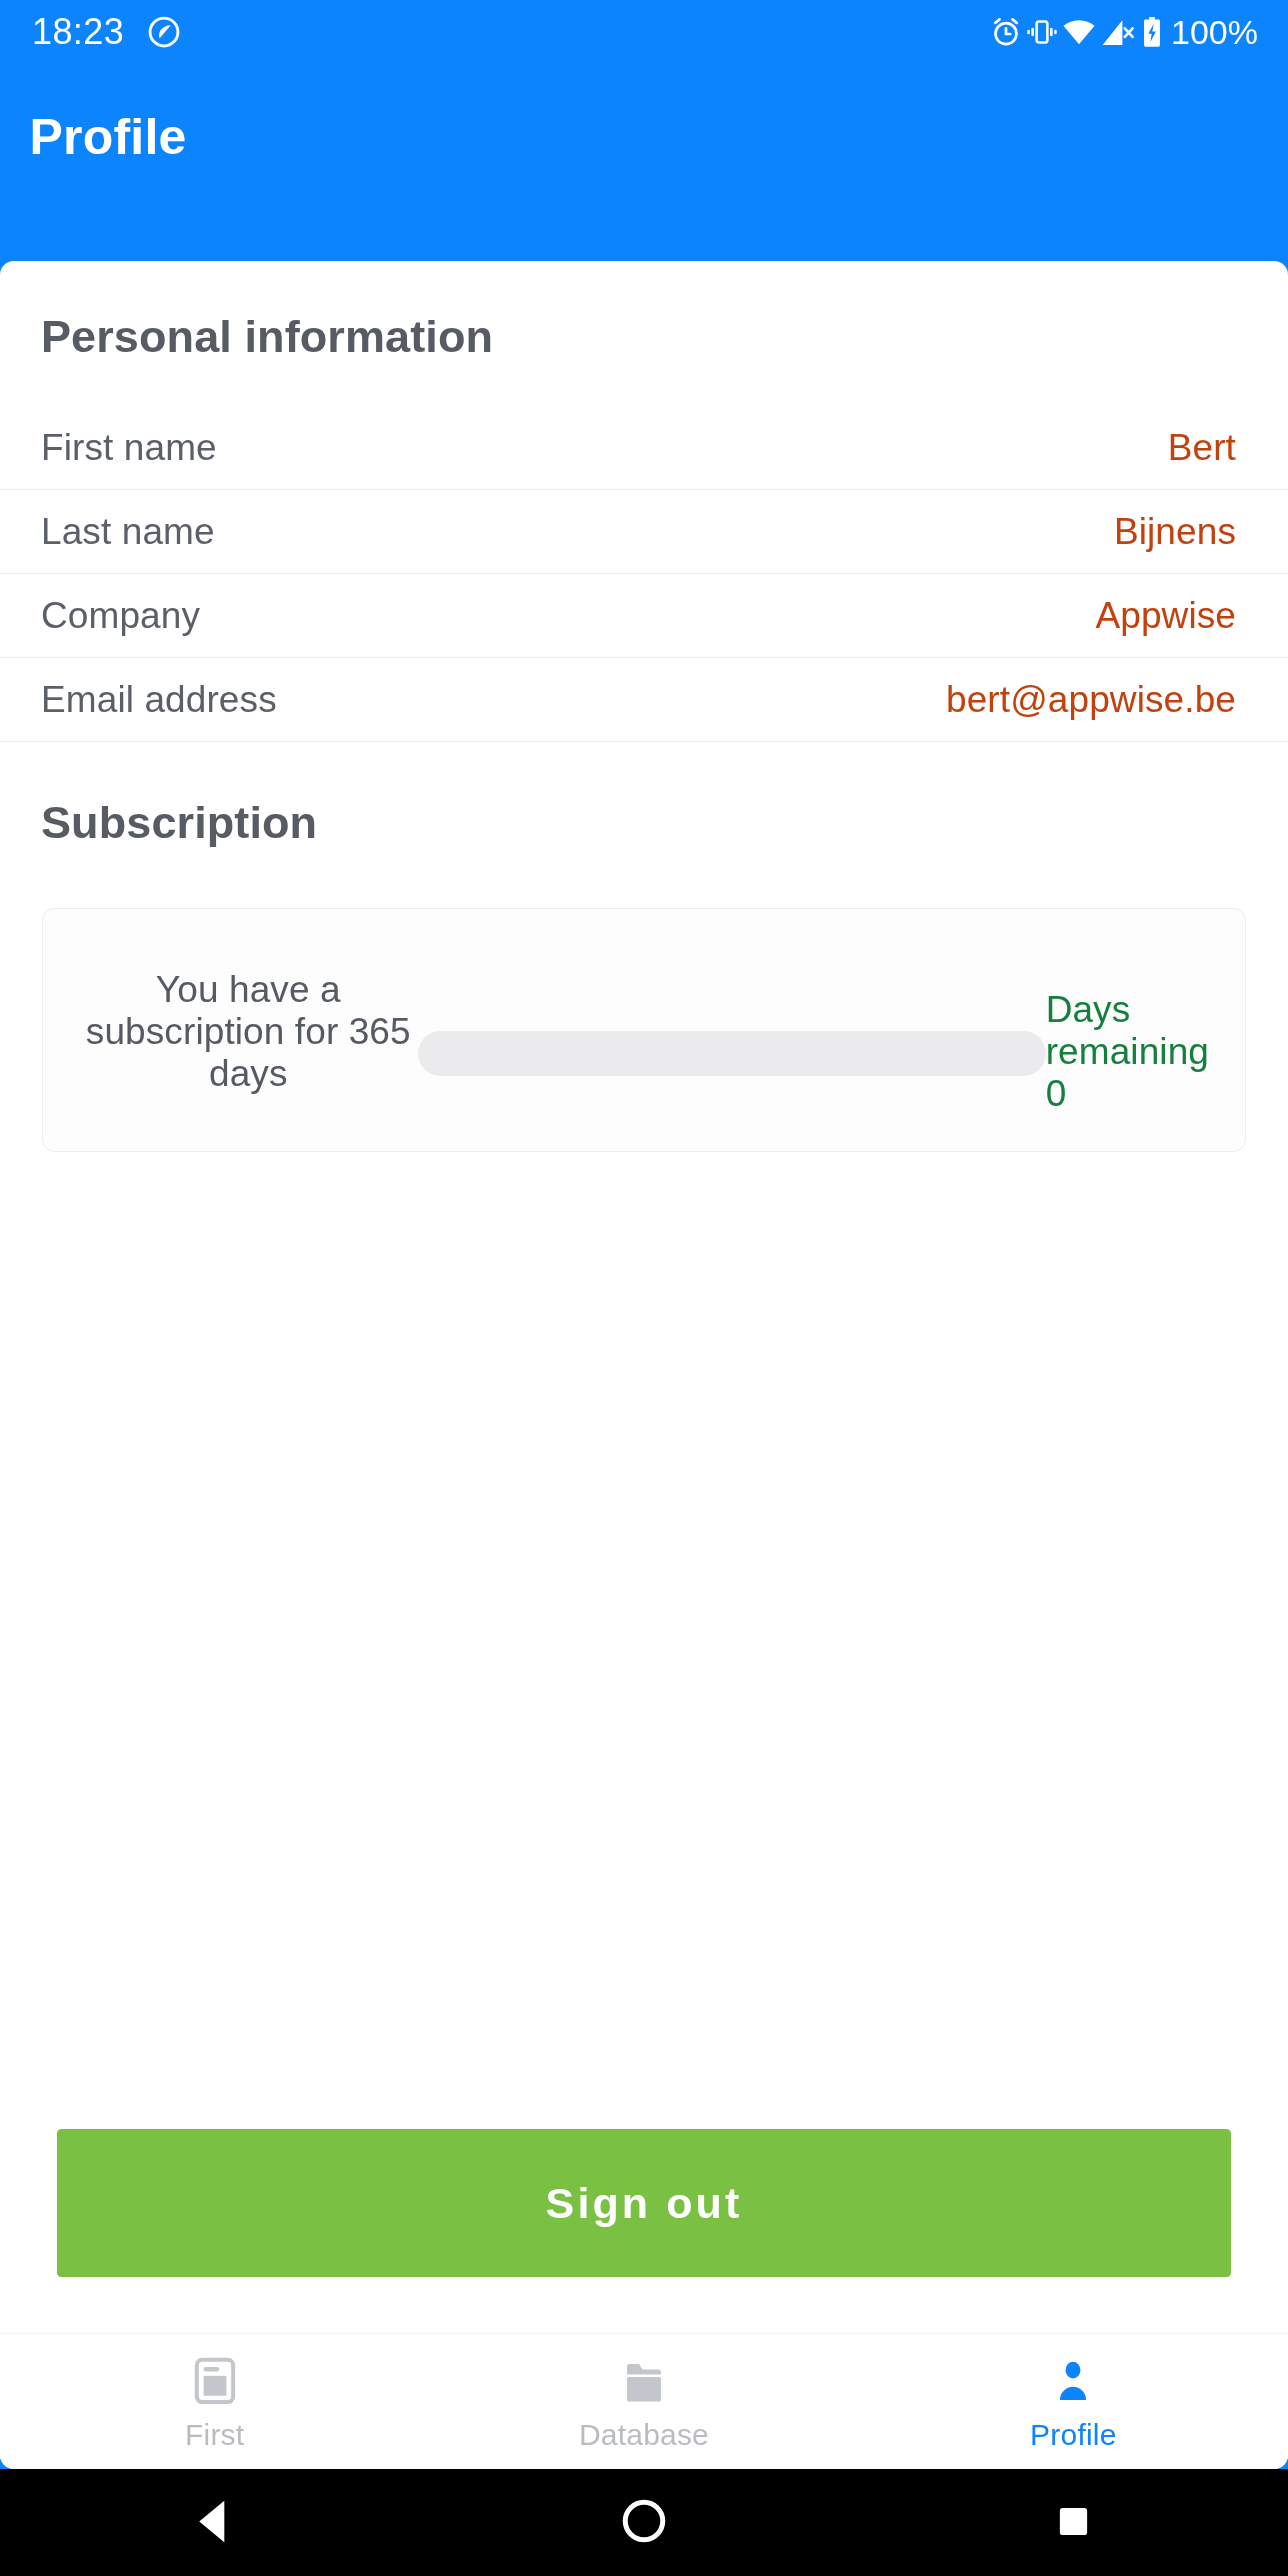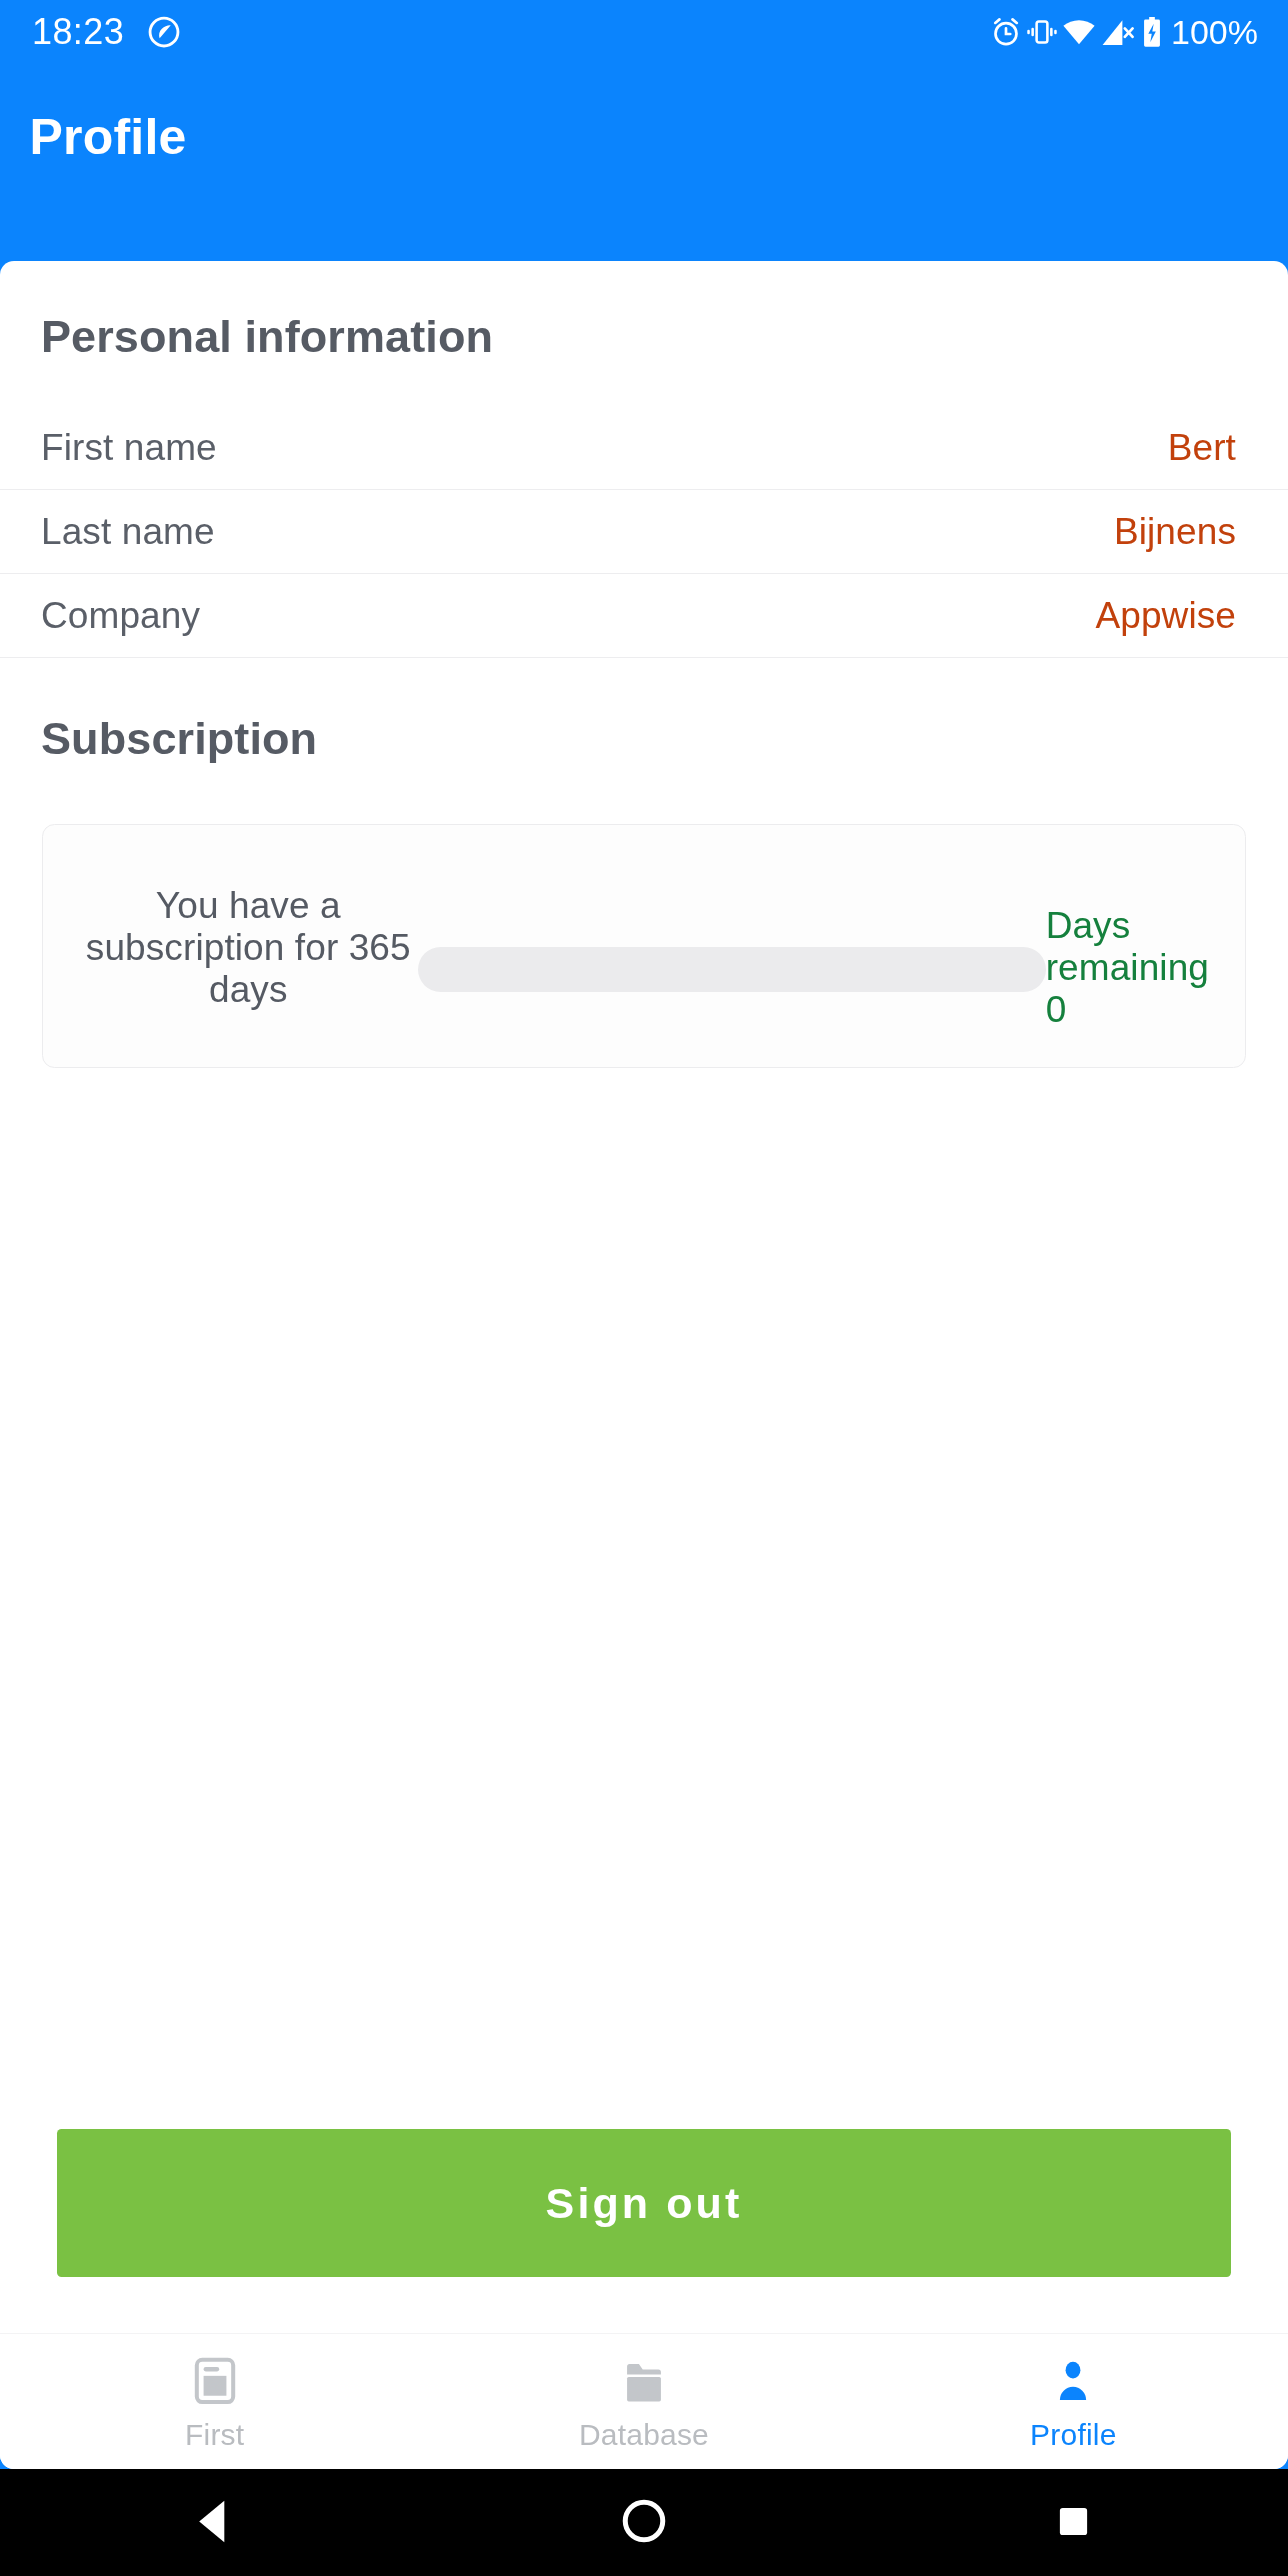--- a/index.html
+++ b/index.html
@@ -249,20 +249,24 @@
         <span class="info-value">Bert</span>
       </div>
       <div class="info-row">
         <span class="info-label">Last name</span>
         <span class="info-value">Bijnens</span>
       </div>
       <div class="info-row">
         <span class="info-label">Company</span>
         <span class="info-value">Appwise</span>
       </div>
+      <div class="info-row">
+        <span class="info-label">Email address</span>
+        <span class="info-value">bert@appwise.be</span>
+      </div>
     </div>
 
     <div class="section-title section-subscription">Subscription</div>
 
     <div class="sub-card">
       <div class="sub-headline">You have a subscription for 365 days</div>
       <div class="progress-track">
         <div class="progress-fill" id="progress-fill" style="width: 0%;"></div>
       </div>
       <div class="sub-remaining">Days remaining 0</div>

